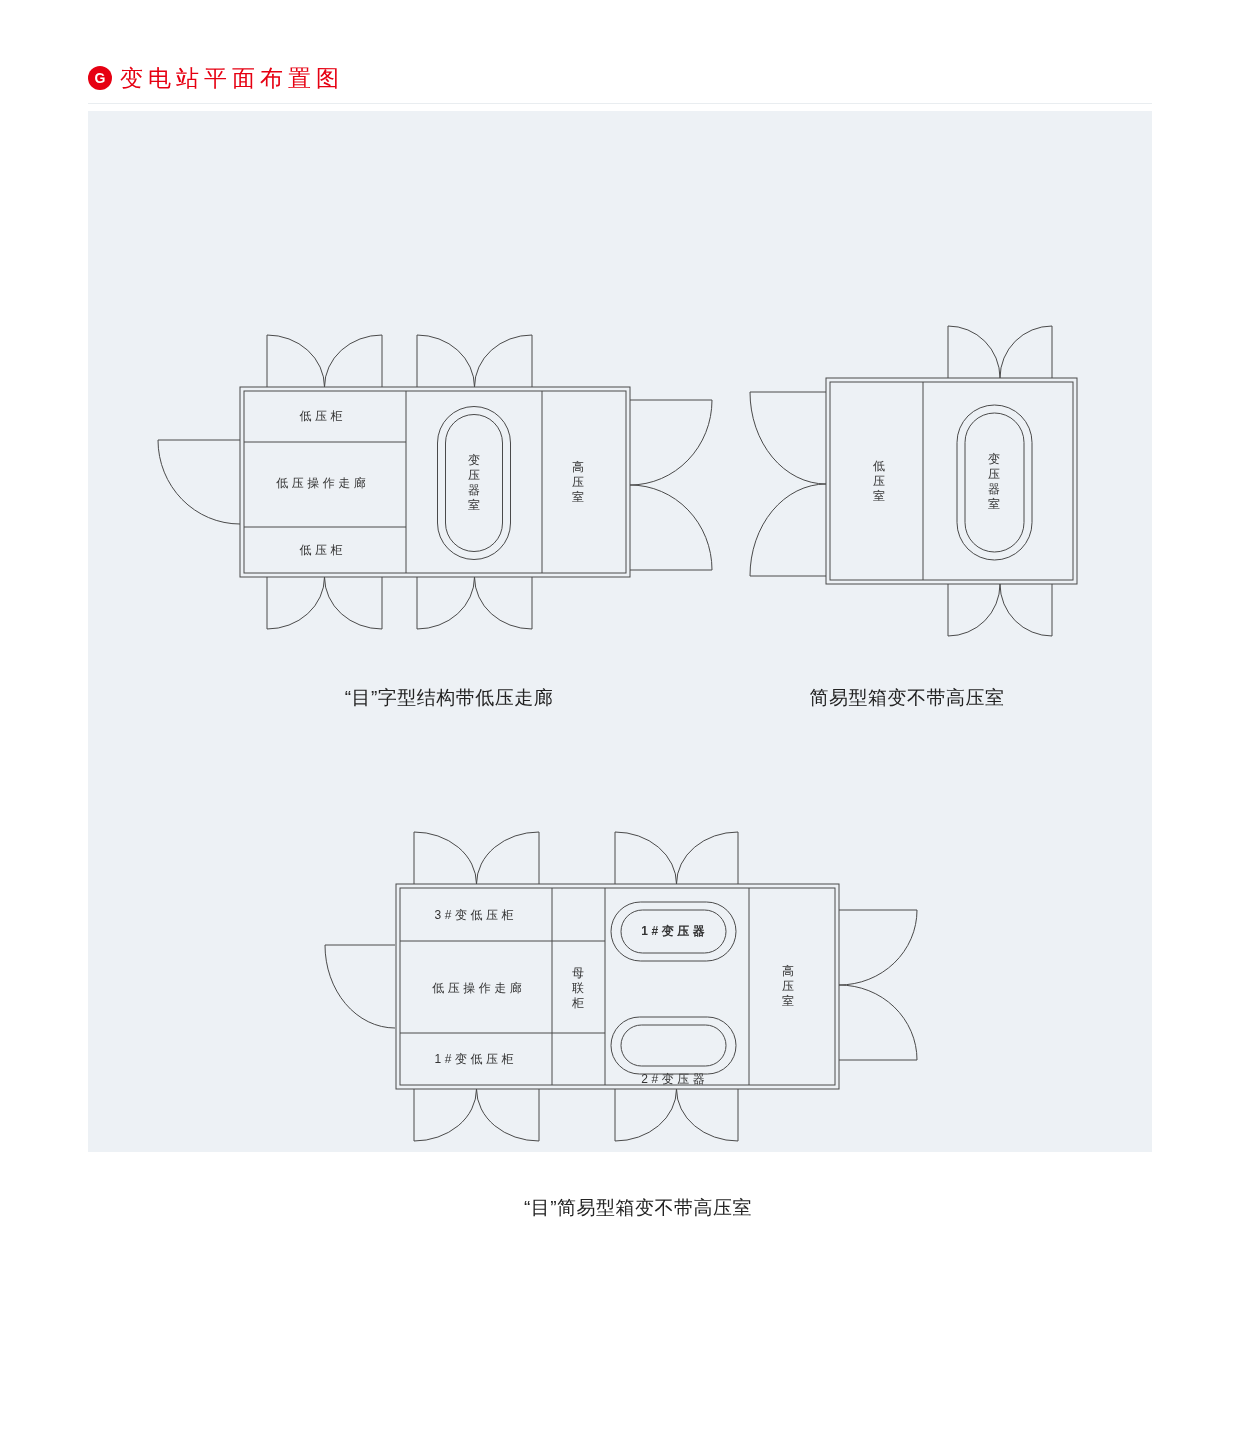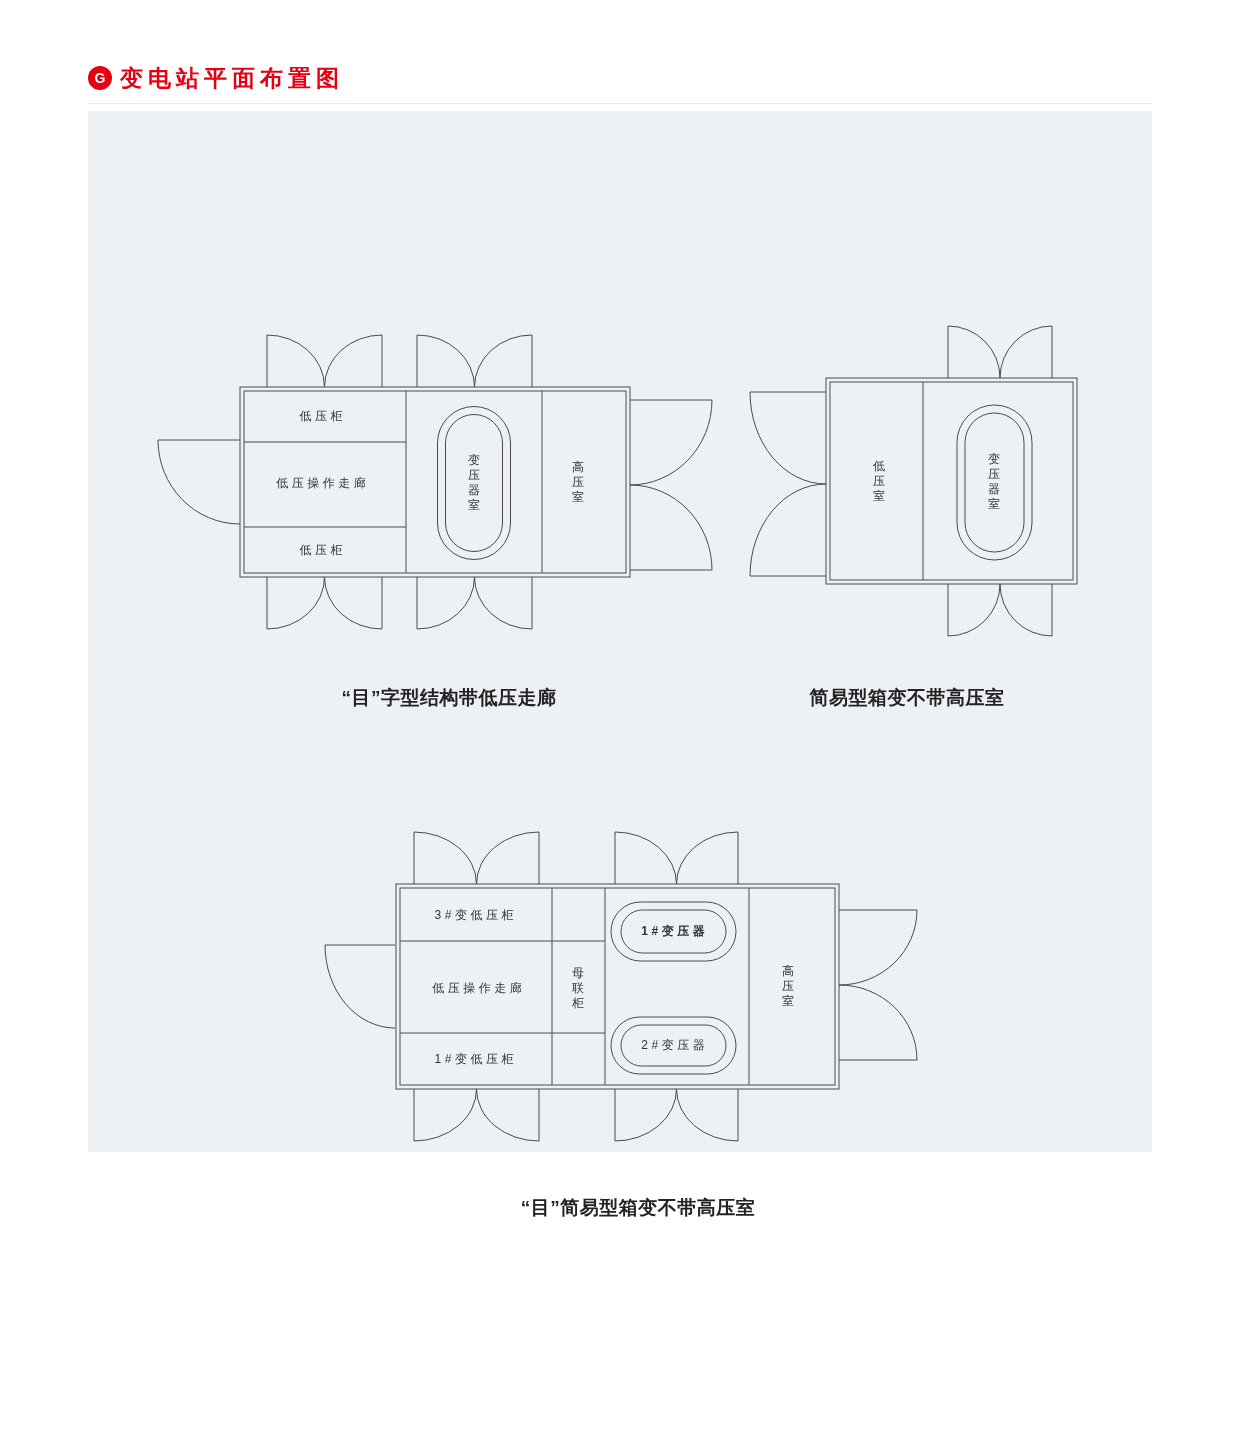--- a/index.html
+++ b/index.html
@@ -10,35 +10,35 @@
   *{margin:0;padding:0;box-sizing:border-box;}
   html,body{width:1240px;height:1456px;background:#ffffff;overflow:hidden;
     font-family:"Liberation Sans","DejaVu Sans",sans-serif;}
   .page{position:relative;width:1240px;height:1456px;background:#ffffff;}
 
   
   .header{position:absolute;left:88px;top:64px;height:28px;display:flex;align-items:center;}
   .badge{width:24px;height:24px;border-radius:50%;background:var(--accent-red);
     color:#ffffff;font-weight:bold;font-size:14px;line-height:24px;text-align:center;
     display:inline-block;}
-  .page-title{margin-left:8px;color:var(--accent-red);font-size:23px;font-weight:bold;
+  .page-title{margin-left:8px;color:var(--accent-red);font-size:23px;font-weight:normal;
     letter-spacing:5px;white-space:nowrap;}
   .header-rule{position:absolute;left:88px;top:103px;width:1064px;height:1px;background:#e9edf0;}
 
   
   .panel{position:absolute;left:88px;top:111px;width:1064px;height:1041px;background:var(--panel-bg);}
   .linework{position:absolute;left:0;top:0;width:1064px;height:1330px;}
 
   
   .lbl{position:absolute;transform:translate(-50%,-50%);font-size:12px;color:#333333;
     letter-spacing:3.5px;white-space:nowrap;text-indent:3.5px;}
   .vlbl{position:absolute;transform:translate(-50%,-50%);font-size:12px;color:#333333;
     text-align:center;line-height:15px;white-space:nowrap;}
   .vlbl div{display:block;}
-  .caption{position:absolute;transform:translate(-50%,-50%);font-size:19px;font-weight:700;
+  .caption{position:absolute;transform:translate(-50%,-50%);font-size:19px;font-weight:400;
     color:#222222;letter-spacing:0.5px;white-space:nowrap;}
 </style>
 </head>
 <body>
 
 <div class="page">
 
   <div class="header">
     <span class="badge">G</span>
     <span class="page-title">变电站平面布置图</span>
@@ -145,21 +145,21 @@
 
     <div class="lbl" style="left:386px;top:804px;">3#变低压柜</div>
     <div class="lbl" style="left:389px;top:877px;">低压操作走廊</div>
     <div class="lbl" style="left:386px;top:948px;">1#变低压柜</div>
     <div class="vlbl" style="left:490px;top:877px;">
         <div>母</div>
         <div>联</div>
         <div>柜</div>
       </div>
     <div class="lbl" style="left:585px;top:820px;font-weight:bold;">1#变压器</div>
-    <div class="lbl" style="left:585px;top:934px;">2#变压器</div>
+    <div class="lbl" style="left:585px;top:968px;">2#变压器</div>
     <div class="vlbl" style="left:700px;top:875px;">
         <div>高</div>
         <div>压</div>
         <div>室</div>
       </div>
     <div class="caption" style="left:550px;top:1097px;">“目”简易型箱变不带高压室</div>
   </div>
 </div>
 
 </body></html>

